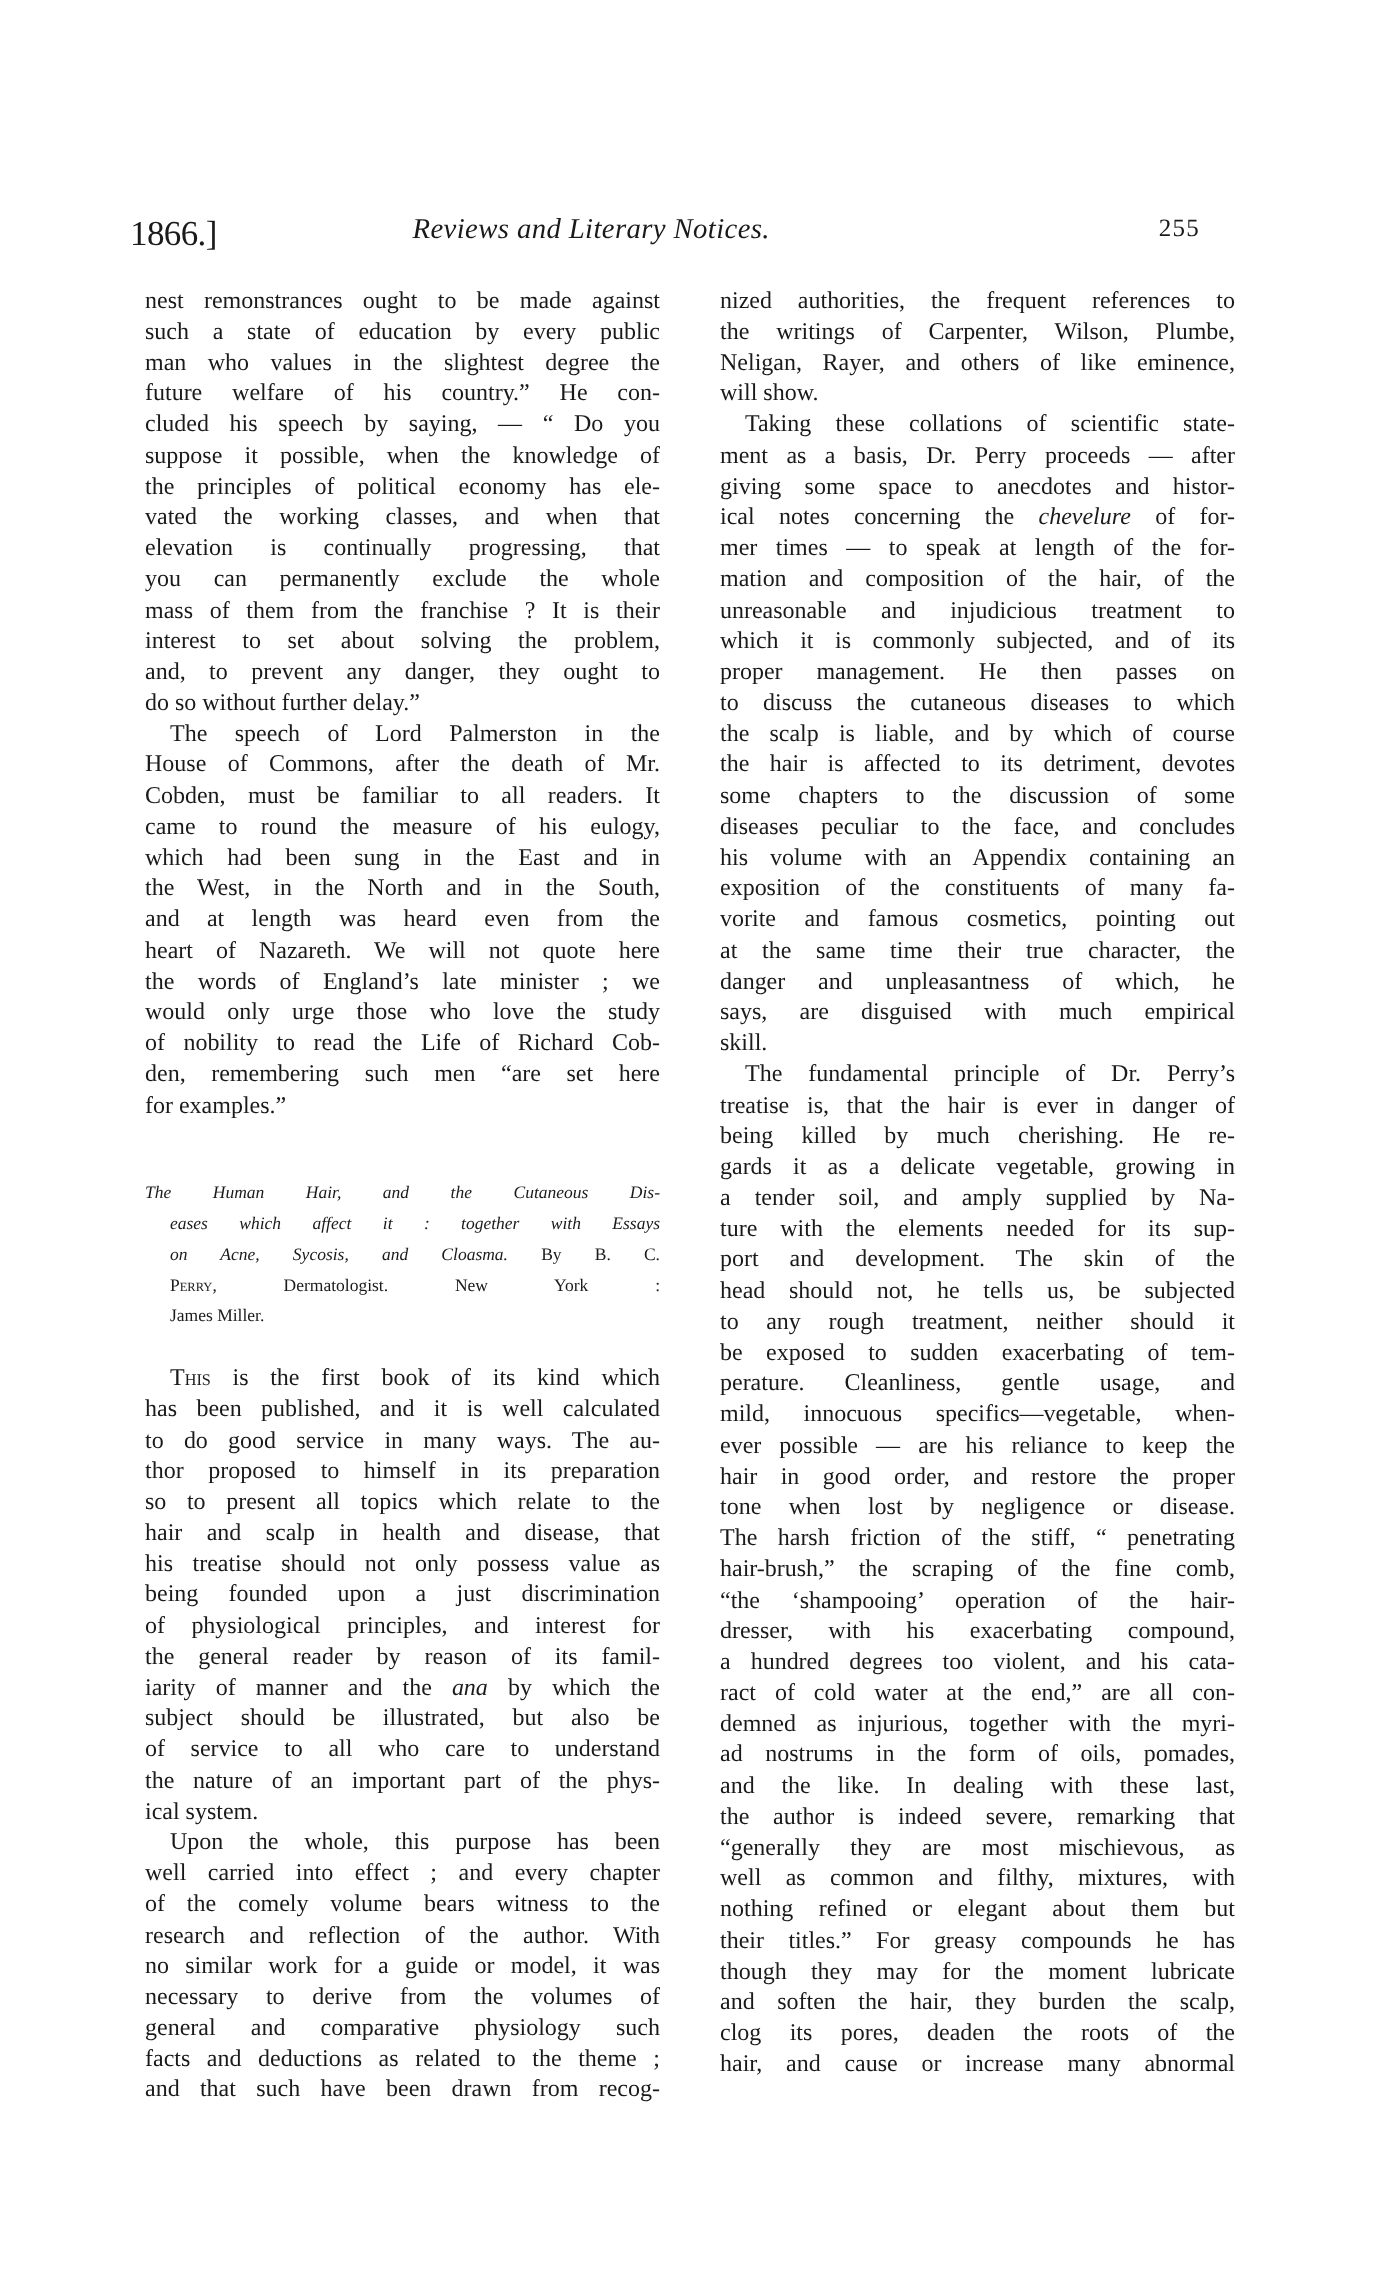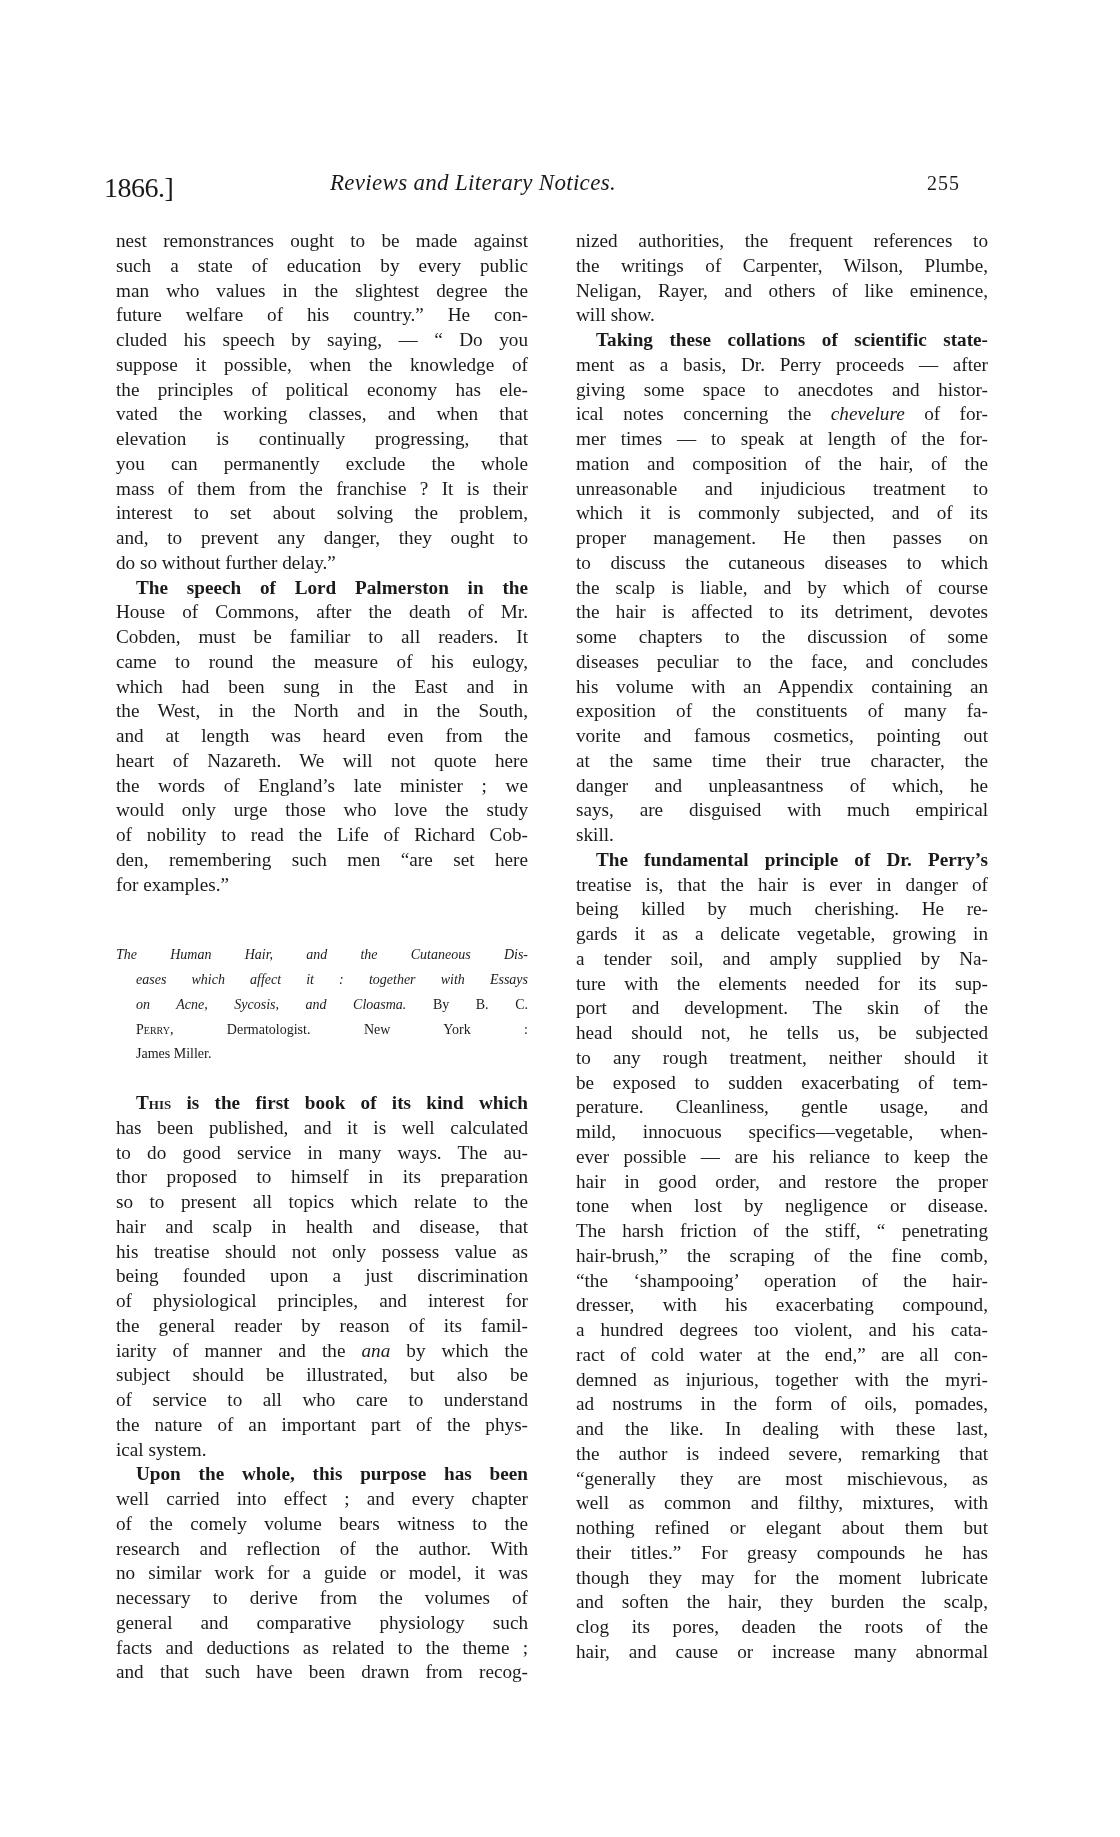--- a/index.html
+++ b/index.html
@@ -57,21 +57,21 @@
     .col-right { left: 576px; }
     .line {
       display: block;
       text-align: justify;
       text-align-last: justify;
       white-space: nowrap;
       height: 24.75px;
       overflow: visible;
     }
     .line.last { text-align-last: left; }
-    .line.indent { padding-left: 20px; font-weight: bold; }
+    .line.indent { padding-left: 20px; }
     .gap-small { height: 24px; }
     .gap-large { height: 46px; }
     .book-title {
       font-size: 14px;
       line-height: 24.75px;
     }
     .book-title .line { padding-left: 20px; }
     .book-title .line.first { padding-left: 0; }
     .it { font-style: italic; }
     .sc { font-variant: small-caps; }

